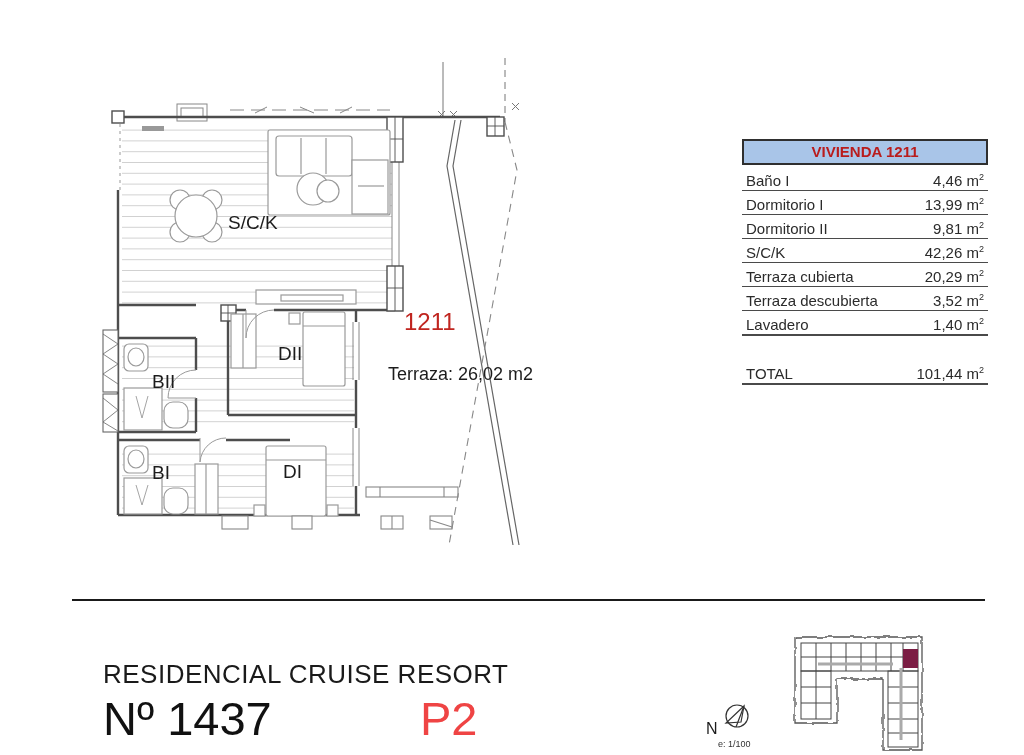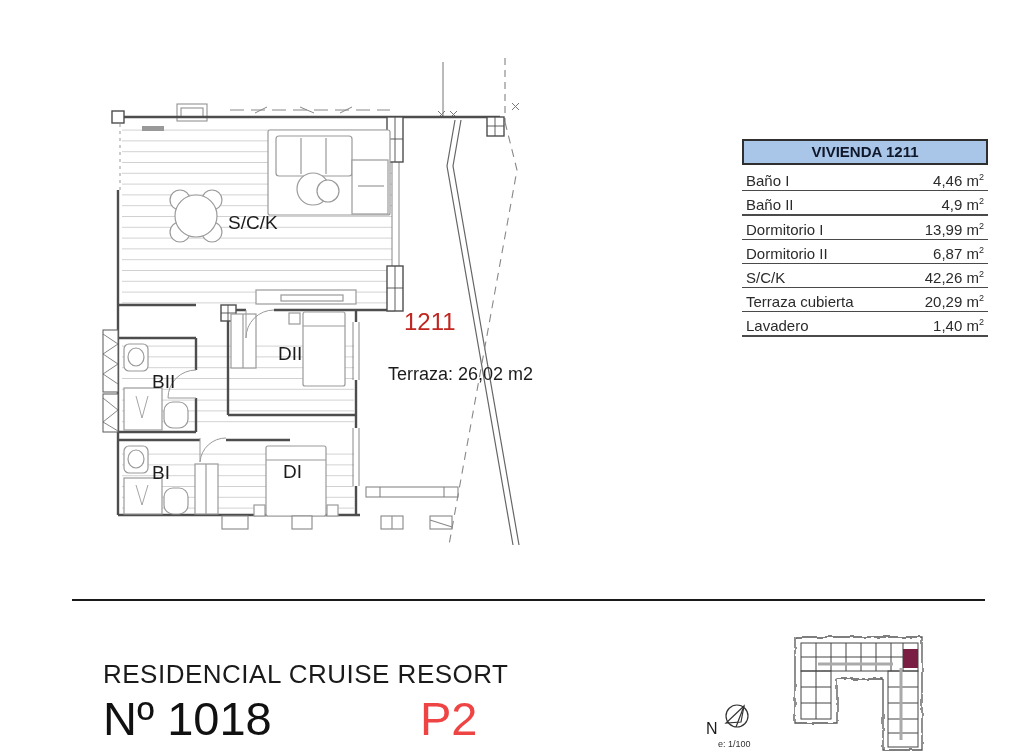--- a/index.html
+++ b/index.html
@@ -10,21 +10,21 @@
   
   #plan-svg{position:absolute;left:0;top:0;width:1024px;height:755px;}
   
   .area-table{
     position:absolute;left:742px;top:139px;width:246px;
     font-size:15px;color:#2b2b2b;
   }
   .area-table .tbl-header{
     background:#a9c5e8;border:2px solid #2f2f2f;
     height:22px;line-height:22px;text-align:center;
-    font-weight:700;color:#0f172a;margin-bottom:2px;
+    font-weight:700;color:#b91c1c;margin-bottom:2px;
   }
   .tbl-row{
     display:flex;justify-content:space-between;align-items:flex-end;
     height:22px;padding:0 4px 1px 4px;border-bottom:1.5px solid #4a4a4a;
   }
   .tbl-row.heavy{border-bottom-width:2.5px;}
   .tbl-row .val{white-space:nowrap;}
   .sup{font-size:9px;position:relative;top:-6px;line-height:0;}
   .tbl-total{margin-top:24px;}
   
@@ -241,43 +241,47 @@
   <text x="718" y="747" font-size="9" fill="#333333" font-family="Liberation Sans, sans-serif">e: 1/100</text>
 </svg>
 
 <div class="area-table">
   <div class="tbl-header">VIVIENDA 1211</div>
 
   <div class="tbl-row">
     <span>Baño I</span>
     <span class="val"><span>4,46</span>&nbsp;<span>m</span><span class="sup">2</span></span>
   </div>
-  <div class="tbl-row heavy">
-    <span>Baño II</span>
-    <span class="val"><span>4,9</span>&nbsp;<span>m</span><span class="sup">2</span></span>
-  </div>
   <div class="tbl-row">
     <span>Dormitorio I</span>
     <span class="val"><span>13,99</span>&nbsp;<span>m</span><span class="sup">2</span></span>
   </div>
   <div class="tbl-row">
     <span>Dormitorio II</span>
-    <span class="val"><span>6,87</span>&nbsp;<span>m</span><span class="sup">2</span></span>
+    <span class="val"><span>9,81</span>&nbsp;<span>m</span><span class="sup">2</span></span>
   </div>
   <div class="tbl-row">
     <span>S/C/K</span>
     <span class="val"><span>42,26</span>&nbsp;<span>m</span><span class="sup">2</span></span>
   </div>
   <div class="tbl-row">
     <span>Terraza cubierta</span>
     <span class="val"><span>20,29</span>&nbsp;<span>m</span><span class="sup">2</span></span>
+  </div>
+  <div class="tbl-row">
+    <span>Terraza descubierta</span>
+    <span class="val"><span>3,52</span>&nbsp;<span>m</span><span class="sup">2</span></span>
   </div>
   <div class="tbl-row heavy">
     <span>Lavadero</span>
     <span class="val"><span>1,40</span>&nbsp;<span>m</span><span class="sup">2</span></span>
   </div>
 
+  <div class="tbl-row heavy tbl-total">
+    <span>TOTAL</span>
+    <span class="val"><span>101,44</span>&nbsp;<span>m</span><span class="sup">2</span></span>
+  </div>
 </div>
 
 <div class="divider"></div>
 <div class="project-title">RESIDENCIAL CRUISE RESORT</div>
-<div class="unit-no">Nº 1018</div>
+<div class="unit-no">Nº 1437</div>
 <div class="floor-no">P2</div>
 
 </body></html>

